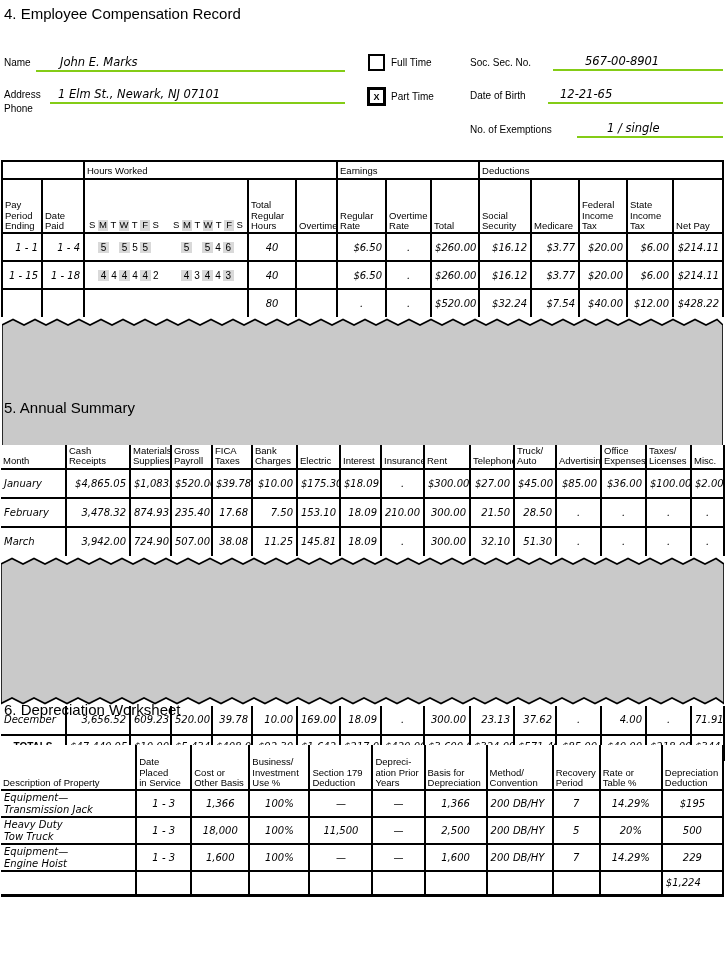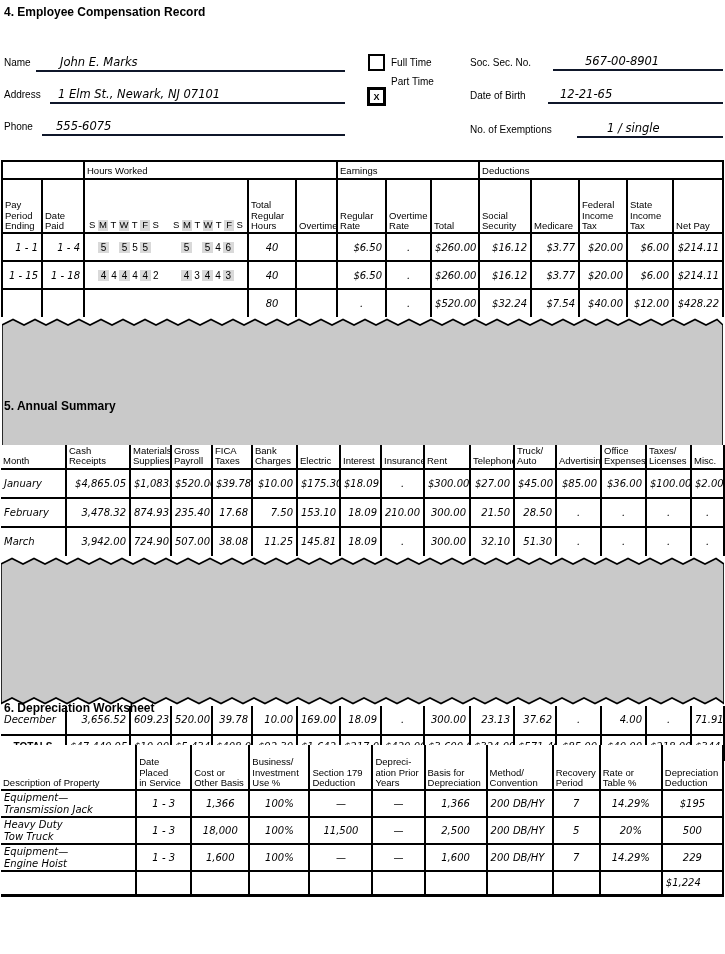--- a/index.html
+++ b/index.html
@@ -1,21 +1,21 @@
 <!DOCTYPE html>
 <html><head>
 <meta charset="utf-8">
 <style>
   html,body{margin:0;padding:0;background:#fff;}
   body{width:725px;height:954px;overflow:hidden;color:#000;
        font-family:"Liberation Sans",sans-serif;position:relative;}
   .page{position:relative;width:725px;height:954px;}
-  .title{position:absolute;font-weight:bold;font-size:12px;white-space:nowrap;}
+  .title{position:absolute;font-weight:normal;font-size:15px;white-space:nowrap;}
   .flabel{position:absolute;font-size:10px;white-space:nowrap;}
-  .uline{position:absolute;height:18px;border-bottom:2px solid #0f172a;
+  .uline{position:absolute;height:18px;border-bottom:2px solid #84cc16;
          display:flex;align-items:flex-end;}
   .hw{font-family:"DejaVu Sans",sans-serif;font-style:italic;}
   .fval{font-size:11.5px;white-space:nowrap;padding-bottom:1px;}
   .cbox{position:absolute;width:13px;height:13px;border:2px solid #000;
         display:flex;align-items:center;justify-content:center;
         font-size:9px;font-weight:bold;}
   .cbox.checked{box-shadow:0 0 0 1px #000;}
   table.grid{position:absolute;border-collapse:collapse;table-layout:fixed;background:#fff;}
   table.grid td{border:2px solid #000;padding:0 3px;font-size:10px;overflow:hidden;
                 vertical-align:middle;}
@@ -78,31 +78,28 @@
   <div class="flabel" style="left:4px;top:57px">Name</div>
   <div class="uline" style="left:36px;top:52px;width:309px">
     <span class="hw fval" style="padding-left:24px">John E. Marks</span>
   </div>
 
   <div class="flabel" style="left:4px;top:89px">Address</div>
   <div class="uline" style="left:50px;top:84px;width:295px">
     <span class="hw fval" style="padding-left:8px">1 Elm St., Newark, NJ 07101</span>
   </div>
 
-  <div class="flabel" style="left:4px;top:121px">Phone</div>
-  <div class="uline" style="left:42px;top:116px;width:303px">
-    <span class="hw fval" style="padding-left:14px">555-6075</span>
-  </div>
+  <div class="flabel" style="left:4px;top:103px">Phone</div>
 
   <div class="cbox" style="left:368px;top:54px"></div>
   <div class="flabel" style="left:391px;top:57px">Full Time</div>
   <div class="cbox checked" style="left:368px;top:88px">
     <span>X</span>
   </div>
-  <div class="flabel" style="left:391px;top:76px">Part Time</div>
+  <div class="flabel" style="left:391px;top:91px">Part Time</div>
 
   <div class="flabel" style="left:470px;top:57px">Soc. Sec. No.</div>
   <div class="uline" style="left:553px;top:51px;width:170px">
     <span class="hw fval" style="padding-left:32px">567-00-8901</span>
   </div>
 
   <div class="flabel" style="left:470px;top:90px">Date of Birth</div>
   <div class="uline" style="left:548px;top:84px;width:175px">
     <span class="hw fval" style="padding-left:12px">12-21-65</span>
   </div>

